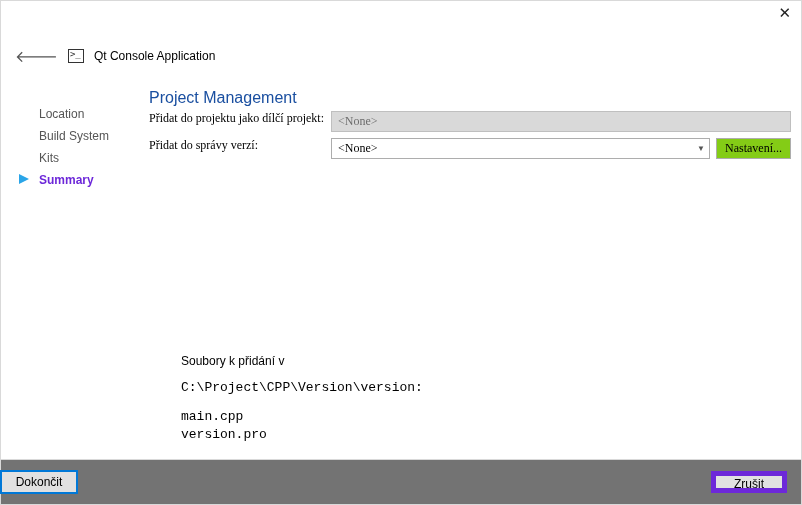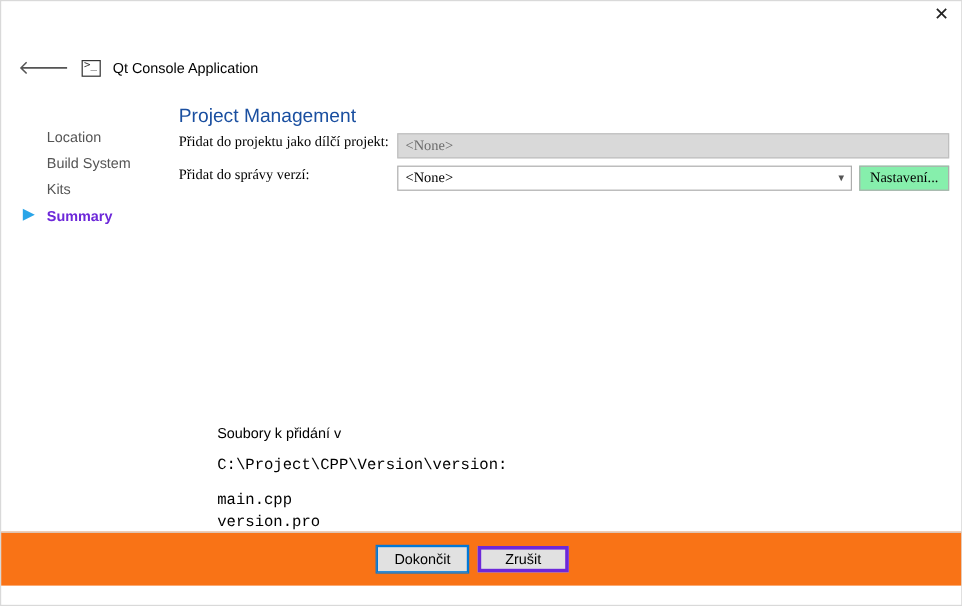--- a/index.html
+++ b/index.html
@@ -125,21 +125,21 @@
   }
   .combo-text { }
   .combo-arrow {
     font-size: 8px;
     color: #555;
   }
   .combo.disabled .combo-arrow { visibility: hidden; }
   .settings-btn {
     height: 21px;
     border: 1px solid #adadad;
-    background: #86efac;
+    background: #84cc16;
     padding: 0 8px;
     font-size: 12px;
     cursor: pointer;
     font-family: inherit;
   }
   .files-area {
     position: absolute;
     left: 0; bottom: 10px;
     font-size: 12px;
     line-height: 1.4;
@@ -148,34 +148,34 @@
   .files-caption {
     margin-bottom: 10px;
   }
   .files-path, .files-list {
     font-family: "Consolas","Courier New",monospace;
     font-size: 13px;
   }
   .files-path { margin-bottom: 10px; }
   .footer {
     position: absolute;
-    left: 0; right: 0; bottom: 16px;
+    left: 0; right: 0; bottom: 0;
     height: 45px;
     border-top: 1px solid #d9d9d9;
     display: flex;
-    justify-content: center;
+    justify-content: space-between;
     align-items: center;
     padding-right: 14px;
     gap: 8px;
-    background: #f97316;
+    background: #737373;
   }
   .footer button {
     height: 22px;
     min-width: 76px;
-    border: 3px solid #6d28d9;
+    border: 5px solid #6d28d9;
     background: #e1e1e1;
     font-size: 12px;
     font-family: inherit;
     cursor: pointer;
   }
   .footer button.primary {
     border: 1px solid #0078d7;
     outline: 1px solid #0078d7;
   }
 </style>

